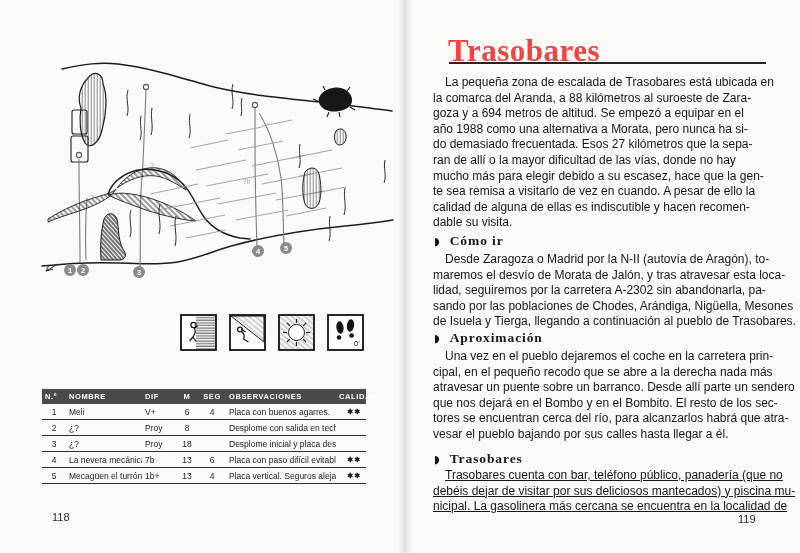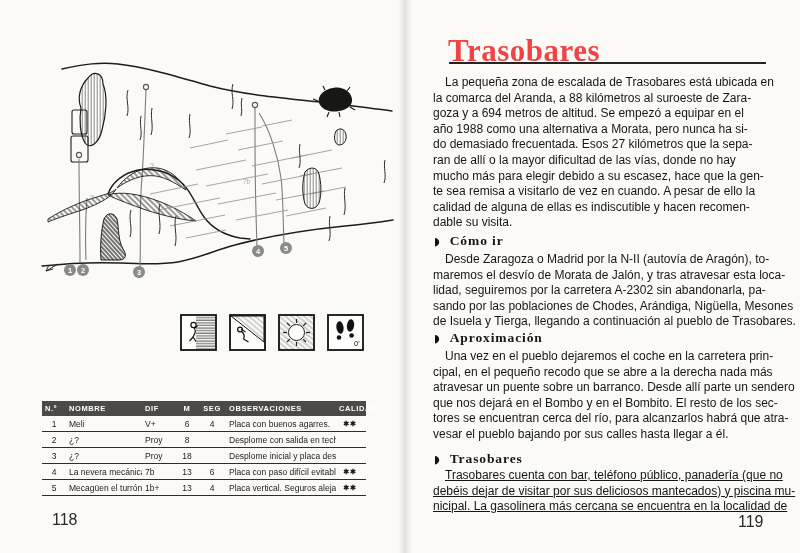--- a/index.html
+++ b/index.html
@@ -3,27 +3,27 @@
 <meta charset="utf-8">
 <style>
   html,body{margin:0;padding:0;}
   body{width:800px;height:553px;background:#e9e8e4;font-family:"Liberation Sans",sans-serif;}
   .spread{position:relative;width:800px;height:553px;background:#fbfaf7;overflow:hidden;color:#1b1b1b;}
   .gutter{position:absolute;left:398px;top:0;width:14px;height:553px;
     background:linear-gradient(90deg,rgba(0,0,0,0) 0%,rgba(0,0,0,0.10) 50%,rgba(0,0,0,0) 100%);}
   
   .topo{position:absolute;left:38px;top:50px;}
   .icon-row{position:absolute;left:180px;top:314px;display:flex;gap:12px;}
-  .routes-table{position:absolute;left:42px;top:389px;width:324px;border-collapse:collapse;table-layout:fixed;margin-top:12px;}
+  .routes-table{position:absolute;left:42px;top:389px;width:324px;border-collapse:collapse;table-layout:fixed;}
   .routes-table th{background:#4b4a47;color:#ffffff;font-size:7.5px;font-weight:bold;letter-spacing:0.6px;
     padding:3px 3px;white-space:nowrap;}
   .routes-table td{font-size:8.5px;padding:0 3px;height:15px;border-bottom:1px solid #2e2e2c;white-space:nowrap;overflow:hidden;}
-  .routes-table .l{text-align:left}.routes-table .c{text-align:center}.routes-table .r{text-align:center}
+  .routes-table .l{text-align:left}.routes-table .c{text-align:center}.routes-table .r{text-align:right}
   .routes-table td.cal{font-size:7px;letter-spacing:1px;font-weight:bold;padding-right:5px;}
-  .pageno{position:absolute;font-size:16px;color:#2a2a2a;}
+  .pageno{position:absolute;font-size:11px;color:#2a2a2a;}
   .pn-left{left:52px;top:511px;}
   .pn-right{left:738px;top:513px;}
   
   .rp-title{position:absolute;left:448px;top:33px;font-family:"Liberation Serif",serif;
     font-weight:bold;font-size:31px;letter-spacing:0.5px;color:#ef4444;}
   .rp-rule{position:absolute;left:449px;top:62px;width:317px;height:2.4px;background:#242424;}
   .para{position:absolute;left:433px;width:340px;font-size:12px;line-height:15.6px;
     color:#161616;white-space:pre;text-indent:12px;}
   .p-intro{top:75px;}
   .p-como{top:252px;}

